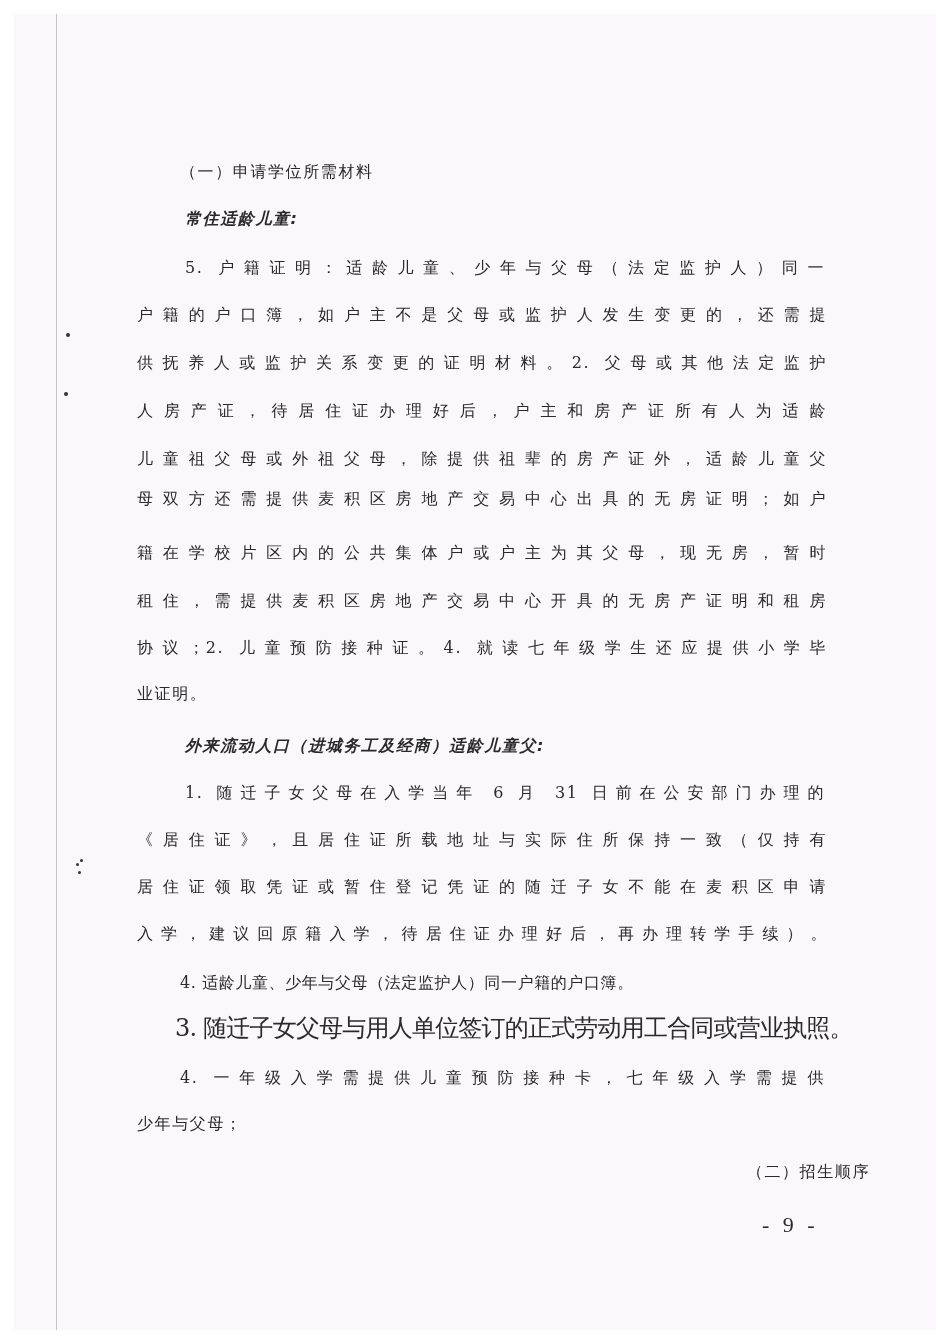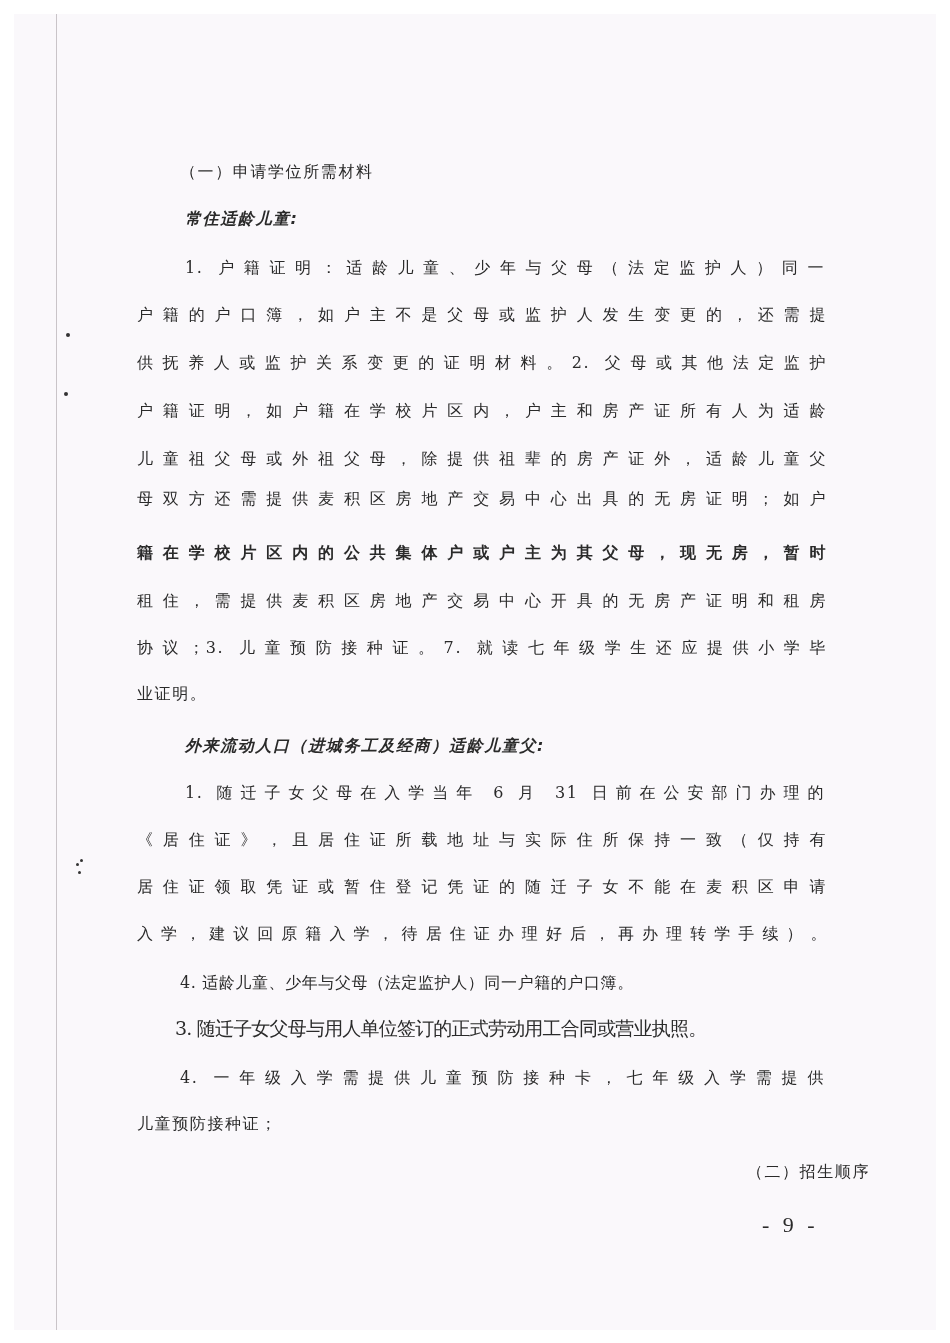--- a/index.html
+++ b/index.html
@@ -53,37 +53,37 @@
   <div class="speck" style="left:52px;top:319px;width:4px;height:4px;"></div>
   <div class="speck" style="left:50px;top:378px;width:4px;height:4px;"></div>
   <div class="speck" style="left:66px;top:845px;width:3px;height:3px;"></div>
   <div class="speck" style="left:62px;top:849px;width:3px;height:3px;"></div>
   <div class="speck" style="left:64px;top:857px;width:3px;height:3px;"></div>
 </div>
 
 <div class="line heading" style="top:157px;left:180px;">（一）申请学位所需材料</div>
 <div class="line bold" style="top:204px;left:185px;">常住适龄儿童:</div>
 
-<div class="line justify" style="top:253px;left:185px;width:640px;">1. 户籍证明：适龄儿童、少年与父母（法定监护人）同一</div>
+<div class="line justify" style="top:253px;left:185px;width:640px;">5. 户籍证明：适龄儿童、少年与父母（法定监护人）同一</div>
 <div class="line justify" style="top:300px;">户籍的户口簿，如户主不是父母或监护人发生变更的，还需提</div>
 <div class="line justify" style="top:348px;">供抚养人或监护关系变更的证明材料。2. 父母或其他法定监护</div>
-<div class="line justify" style="top:396px;">户籍证明，如户籍在学校片区内，户主和房产证所有人为适龄</div>
+<div class="line justify" style="top:396px;">人房产证，待居住证办理好后，户主和房产证所有人为适龄</div>
 <div class="line justify" style="top:444px;">儿童祖父母或外祖父母，除提供祖辈的房产证外，适龄儿童父</div>
 <div class="line justify" style="top:484px;">母双方还需提供麦积区房地产交易中心出具的无房证明；如户</div>
-<div class="line justify" style="top:538px;font-weight:bold;">籍在学校片区内的公共集体户或户主为其父母，现无房，暂时</div>
+<div class="line justify" style="top:538px;">籍在学校片区内的公共集体户或户主为其父母，现无房，暂时</div>
 <div class="line justify" style="top:586px;">租住，需提供麦积区房地产交易中心开具的无房产证明和租房</div>
-<div class="line justify" style="top:633px;">协议；3. 儿童预防接种证。7. 就读七年级学生还应提供小学毕</div>
+<div class="line justify" style="top:633px;">协议；2. 儿童预防接种证。4. 就读七年级学生还应提供小学毕</div>
 <div class="line" style="top:679px;">业证明。</div>
 
 <div class="line bold" style="top:731px;left:185px;">外来流动人口（进城务工及经商）适龄儿童父:</div>
 
 <div class="line justify" style="top:778px;left:185px;width:640px;">1. 随迁子女父母在入学当年 6 月 31 日前在公安部门办理的</div>
 <div class="line justify" style="top:825px;">《居住证》，且居住证所载地址与实际住所保持一致（仅持有</div>
 <div class="line justify" style="top:872px;">居住证领取凭证或暂住登记凭证的随迁子女不能在麦积区申请</div>
 <div class="line justify" style="top:919px;letter-spacing:0.5px;">入学，建议回原籍入学，待居住证办理好后，再办理转学手续）。</div>
 <div class="line" style="top:968px;left:180px;letter-spacing:0.6px;">4. 适龄儿童、少年与父母（法定监护人）同一户籍的户口簿。</div>
-<div class="line" style="top:1013px;left:175px;letter-spacing:-0.8px;font-size:19px;">3. 随迁子女父母与用人单位签订的正式劳动用工合同或营业执照。</div>
+<div class="line" style="top:1013px;left:175px;letter-spacing:-0.8px;font-size:24px;">3. 随迁子女父母与用人单位签订的正式劳动用工合同或营业执照。</div>
 <div class="line justify" style="top:1063px;left:180px;width:645px;">4. 一年级入学需提供儿童预防接种卡，七年级入学需提供</div>
-<div class="line" style="top:1109px;">儿童预防接种证；</div>
+<div class="line" style="top:1109px;">少年与父母；</div>
 
 <div class="line heading" style="top:1157px;left:180px;text-align:right;">（二）招生顺序</div>
 
 <div class="page-number">- 9 -</div>
 
 </body></html>

